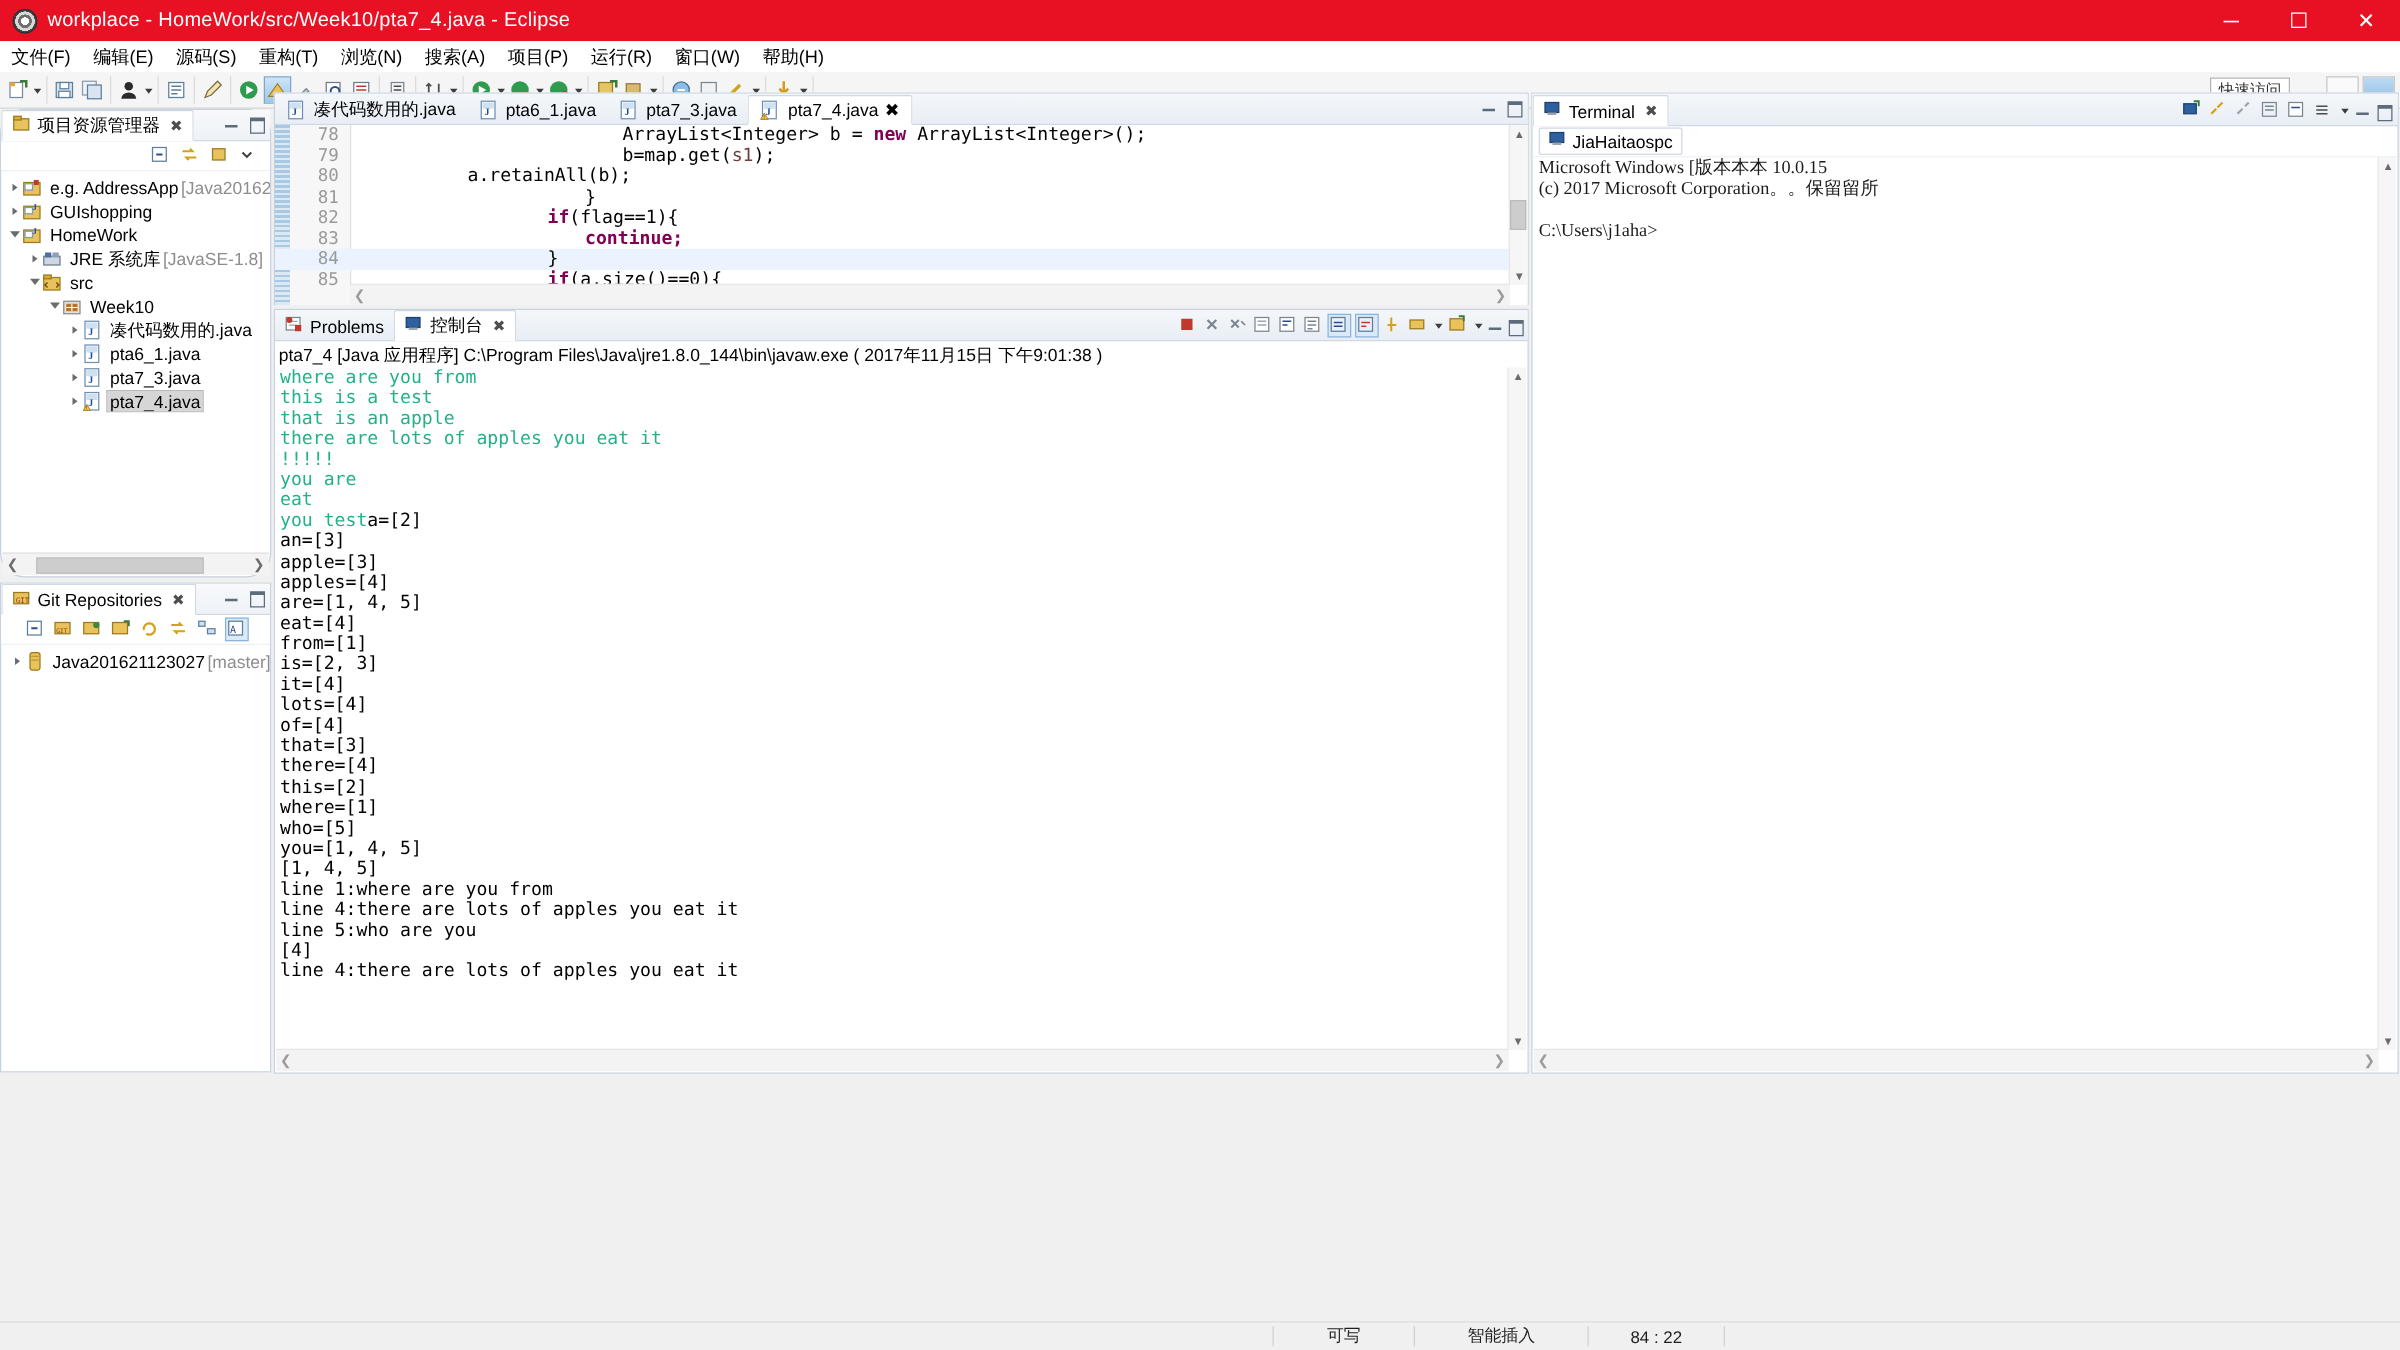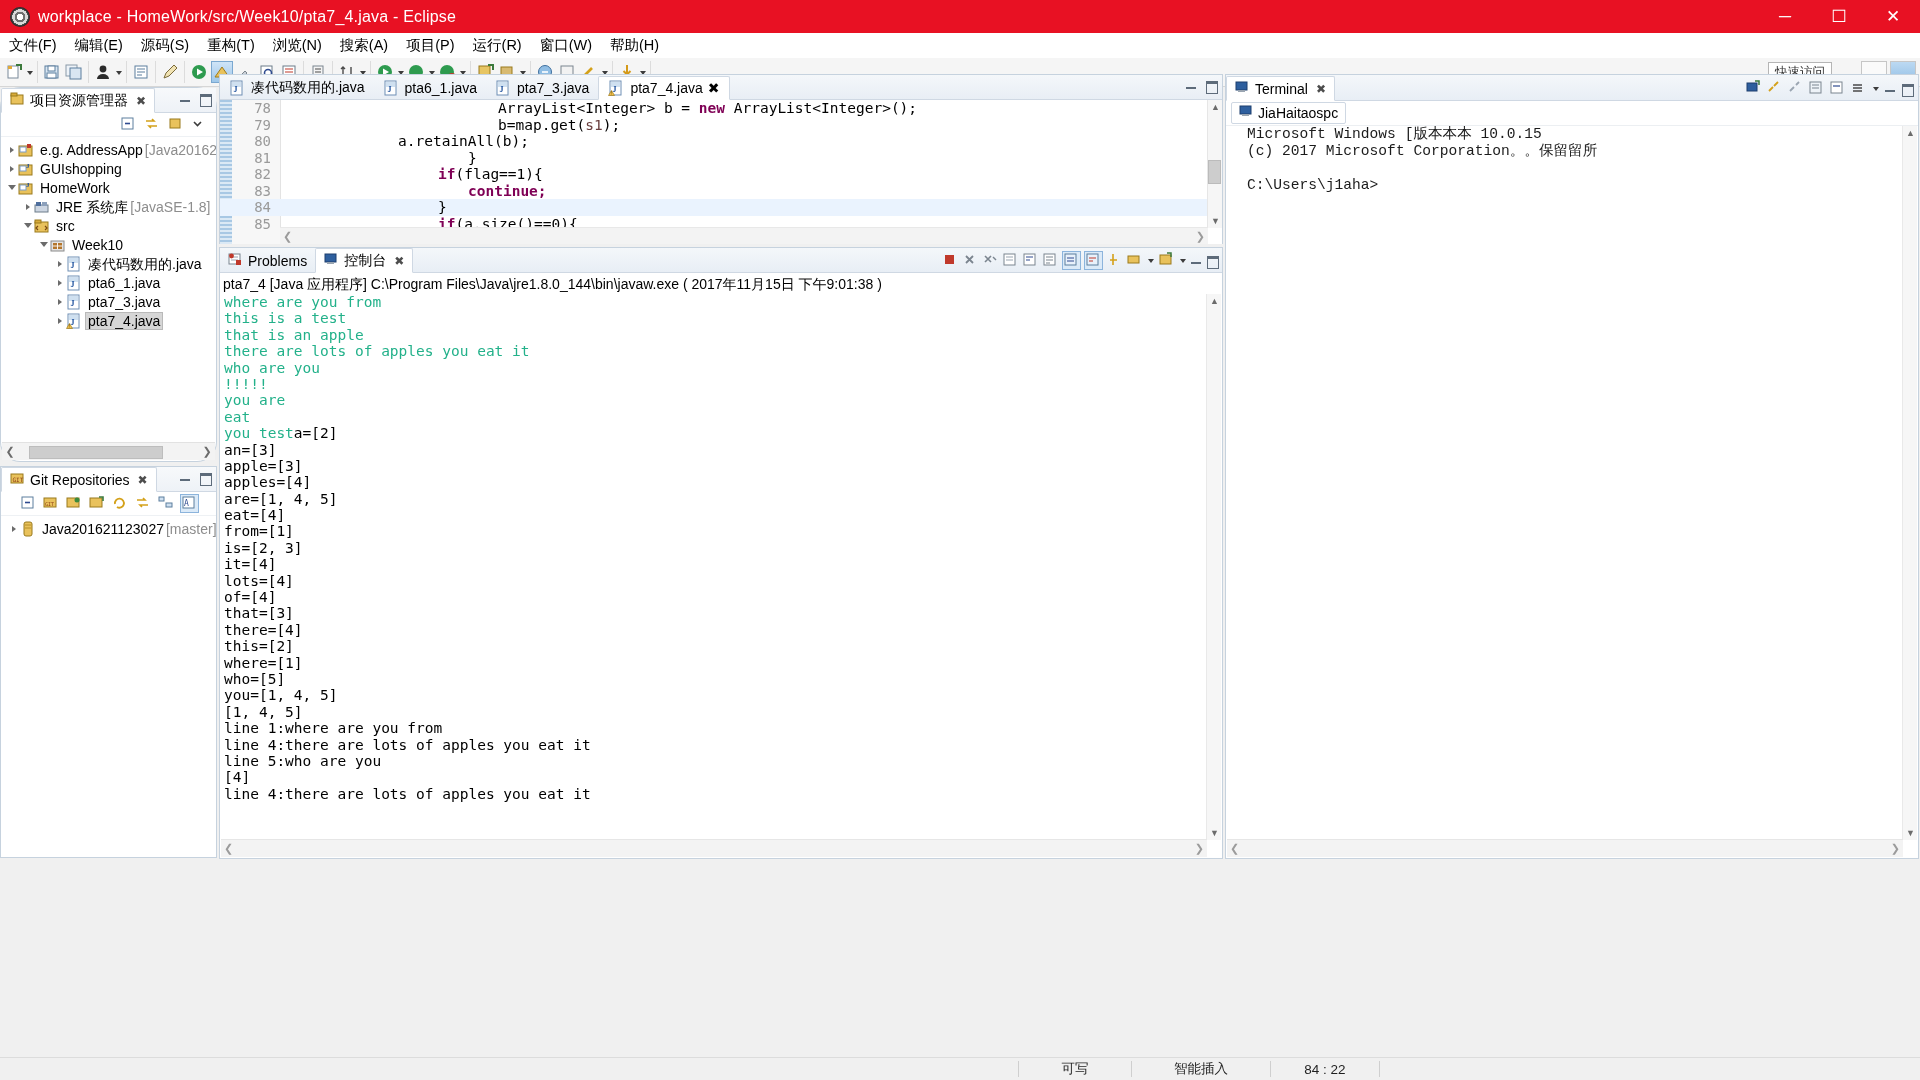--- a/index.html
+++ b/index.html
@@ -107,21 +107,21 @@
   .cons-vscroll{position:absolute;right:1px;top:46px;bottom:18px;width:14px;background:#f6f6f6;border-left:1px solid #e9e9e9;}
   .cons-hscroll{position:absolute;left:1px;right:15px;bottom:1px;height:17px;background:#f3f3f3;border-top:1px solid #e6e6e6;display:flex;align-items:center;justify-content:space-between;padding:0 3px;color:#9b9b9b;font-size:11px;}
 
   
   #terminal{left:1225px;top:74px;width:694px;height:785px;}
   .term-tabs{height:25px;background:linear-gradient(#f4f7fa,#e8eef5);border-bottom:1px solid #cfd8e3;display:flex;align-items:flex-start;position:relative;}
   .term-tools{position:absolute;right:4px;top:3px;display:flex;align-items:center;gap:4px;}
   .term-sub{height:24px;display:flex;align-items:center;padding-left:5px;border-bottom:1px solid #eceff2;}
   .term-subtab{display:flex;gap:5px;font-size:14px;padding:2px 7px;border:1px solid #cfd8e3;background:#fff;border-radius:2px;}
   .term-body{position:absolute;left:1px;right:15px;top:51px;bottom:18px;overflow:hidden;background:#fff;
-    font-family:Liberation Mono, monospace;font-size:14.6px;line-height:17px;padding-left:4px;color:#1b1b1b;margin-left:16px;}
+    font-family:Liberation Serif, serif;font-size:14.6px;line-height:17px;padding-left:4px;color:#1b1b1b;}
   .term-vscroll{position:absolute;right:1px;top:51px;bottom:18px;width:14px;background:#f6f6f6;border-left:1px solid #e9e9e9;}
   .term-hscroll{position:absolute;left:1px;right:15px;bottom:1px;height:17px;background:#f3f3f3;border-top:1px solid #e6e6e6;display:flex;align-items:center;justify-content:space-between;padding:0 3px;color:#9b9b9b;font-size:11px;}
 
   
   .statusbar{position:absolute;left:0;bottom:0;width:1920px;height:22px;background:#f0f0f0;border-top:1px solid #dcdcdc;display:flex;align-items:center;font-size:13.5px;color:#1f1f1f;}
   .sb-cell{padding:0 10px;height:16px;display:flex;align-items:center;border-left:1px solid #cfcfcf;}
   .sb-spacer{flex:1;}
 </style>
 </head>
 <body>
@@ -605,21 +605,21 @@
         <span class="vmin"></span>
         <span class="vmax"></span>
       </div>
     </div>
     <div class="code-area">
       <div class="gutter"></div>
       <div class="rulerbar"></div>
       <div class="codelines" id="codelines">
           <div class="cl"><span class="ln">78</span><span class="ctext" style="padding-left: 218px;"><span>ArrayList&lt;Integer&gt; </span><span>b </span><span>= </span><span class="kw">new</span><span> ArrayList&lt;Integer&gt;();</span></span></div>
           <div class="cl"><span class="ln">79</span><span class="ctext" style="padding-left: 218px;"><span>b=map.get(</span><span class="lvar">s1</span><span>);</span></span></div>
-          <div class="cl"><span class="ln">80</span><span class="ctext" style="padding-left: 118px;"><span>a.retainAll(b);</span></span></div>
+          <div class="cl"><span class="ln">80</span><span class="ctext" style="padding-left: 94px;"><span>a.retainAll(b);</span></span></div>
           <div class="cl"><span class="ln">81</span><span class="ctext" style="padding-left: 188px;"><span>}</span></span></div>
           <div class="cl"><span class="ln">82</span><span class="ctext" style="padding-left: 158px;"><span class="kw">if</span><span>(flag==1){</span></span></div>
           <div class="cl"><span class="ln">83</span><span class="ctext" style="padding-left: 188px;"><span class="kw">continue;</span></span></div>
           <div class="cl hl"><span class="ln">84</span><span class="ctext" style="padding-left: 158px;"><span>}</span></span></div>
           <div class="cl"><span class="ln">85</span><span class="ctext" style="padding-left: 158px;"><span class="kw">if</span><span>(a.size()==0){</span></span></div>
         </div>
       <div class="ed-vscroll">
         <span class="ed-vup" style="top:1px;">▲</span>
         <span class="ed-vthumb" style="top:60px;height:22px;"></span>
         <span class="ed-vdn" style="bottom:1px;">▼</span>
@@ -718,21 +718,20 @@
         <span class="vmin"></span>
         <span class="vmax"></span>
       </div>
     </div>
     <div class="cons-head">pta7_4 [Java 应用程序] C:\Program Files\Java\jre1.8.0_144\bin\javaw.exe ( 2017年11月15日 下午9:01:38 )</div>
     <div class="cons-body" id="cons-body">
         <div class="cline teal">where are you from</div>
         <div class="cline teal">this is a test</div>
         <div class="cline teal">that is an apple</div>
         <div class="cline teal">there are lots of apples you eat it</div>
-        <div class="cline teal">who are you</div>
         <div class="cline teal">!!!!!</div>
         <div class="cline teal">you are</div>
         <div class="cline teal">eat</div>
         <div class="cline"><span class="teal">you test</span><span class="blk">a=[2]</span></div>
         <div class="cline blk">an=[3]</div>
         <div class="cline blk">apple=[3]</div>
         <div class="cline blk">apples=[4]</div>
         <div class="cline blk">are=[1, 4, 5]</div>
         <div class="cline blk">eat=[4]</div>
         <div class="cline blk">from=[1]</div>

